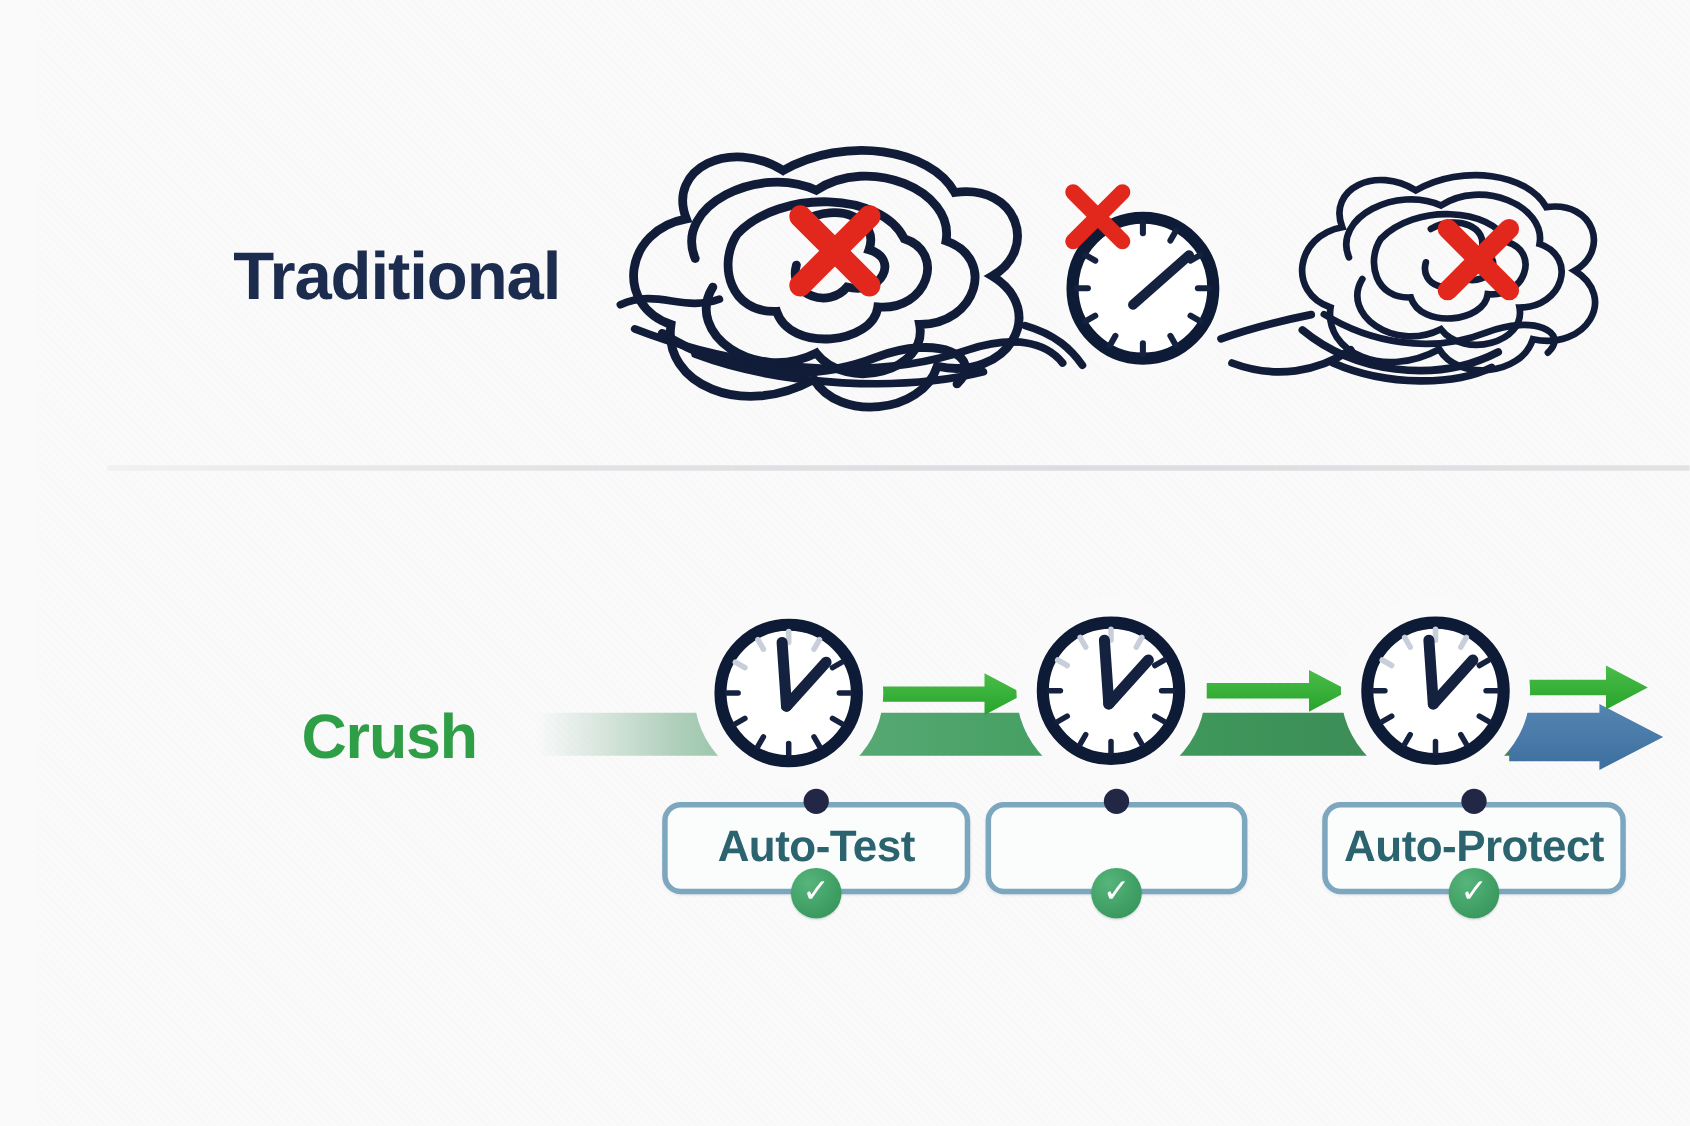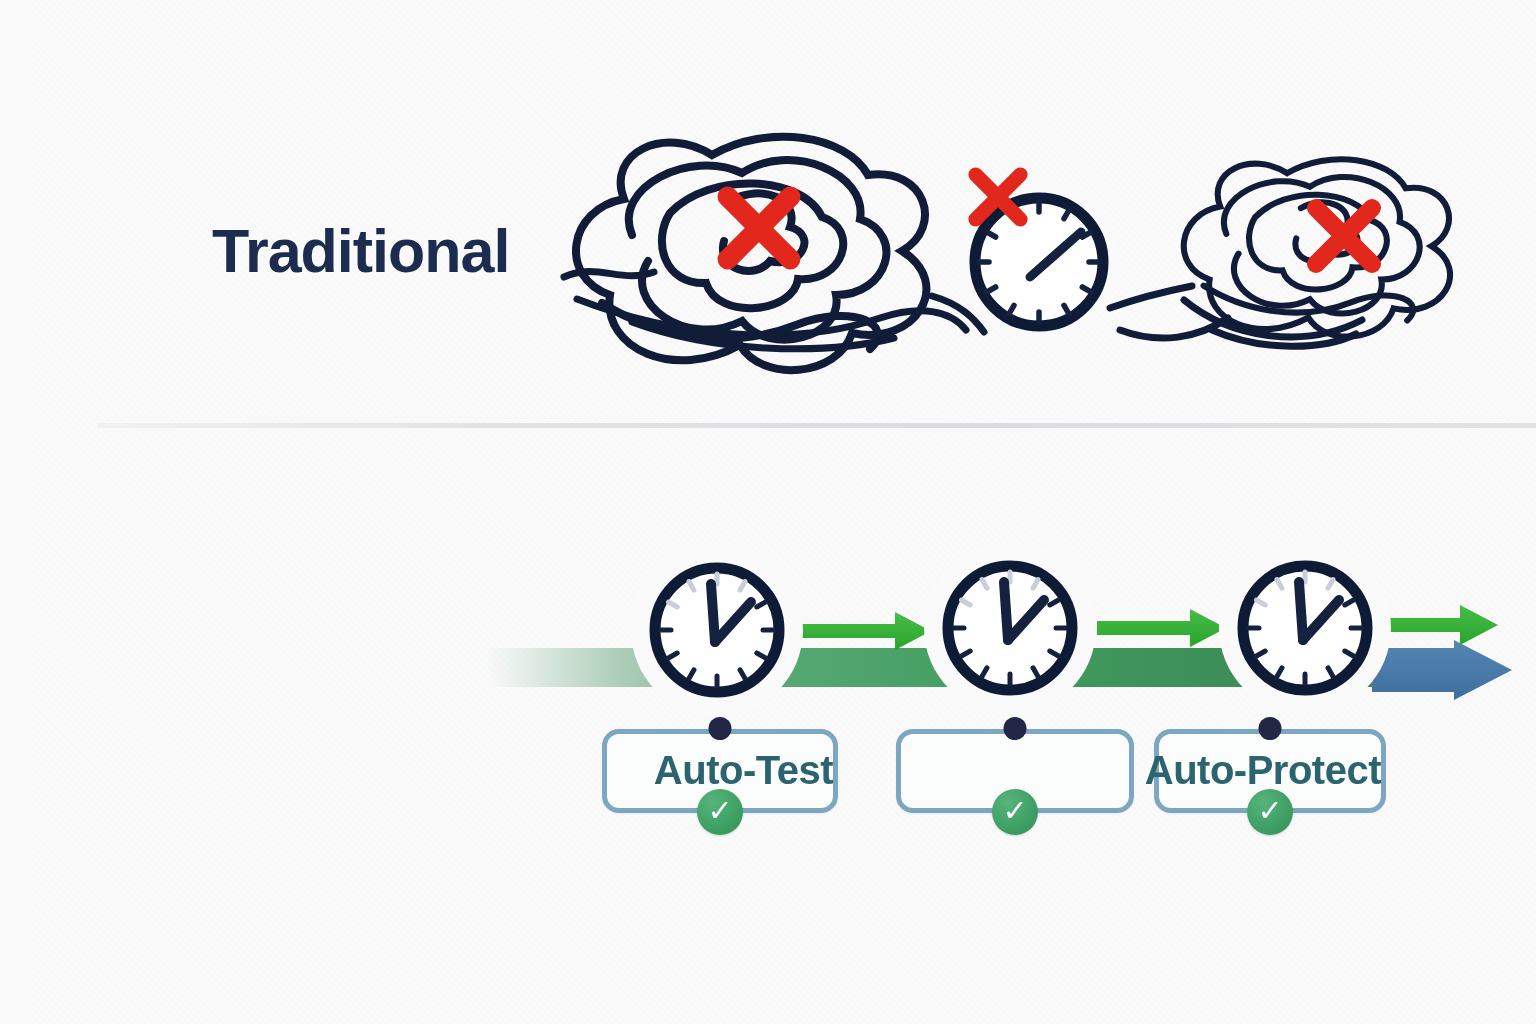--- a/index.html
+++ b/index.html
@@ -34,23 +34,23 @@
   .step-card{
     position:absolute;top:729px;height:84px;box-sizing:border-box;
     background:#fbfdfd;border:5px solid #7ca7bf;border-radius:17px;
     display:flex;align-items:center;justify-content:center;
     box-shadow:0 1px 2px rgba(40,70,90,0.08);
   }
   .step-card .card-label{
     font-size:40px;font-weight:700;color:#2b636e;letter-spacing:-0.5px;
     white-space:nowrap;padding-bottom:2px;
   }
-  .card-auto-test{left:570px;width:236px;justify-content:flex-end;}
+  .card-auto-test{left:570px;width:280px;}
   .card-auto-scale{left:864px;width:238px;}
-  .card-auto-protect{left:1122px;width:232px;justify-content:flex-end;}
+  .card-auto-protect{left:1170px;width:276px;}
 
   .connector-dot{
     position:absolute;left:50%;top:-17px;transform:translateX(-50%);
     width:23px;height:23px;border-radius:50%;background:#232746;
   }
   .check-badge{
     position:absolute;left:50%;bottom:-27px;transform:translateX(-50%);
     width:46px;height:46px;border-radius:50%;
     background:radial-gradient(circle at 35% 30%, #57b57c 0%, #3e9e63 60%, #35905a 100%);
     display:flex;align-items:center;justify-content:center;
@@ -177,20 +177,21 @@
       <use href="#clockBottom" transform="translate(685,630)"></use>
       <use href="#clockBottom" transform="translate(978,628)"></use>
       <use href="#clockBottom" transform="translate(1273,628)"></use>
     </g>
   </svg>
 
   <div class="row-label label-traditional">Traditional</div>
 
   <div class="divider"></div>
 
+  <div class="row-label label-crush">Crush</div>
 
   <div class="step-card card-auto-test">
     <span class="connector-dot"></span>
     <span class="card-label">Auto-Test</span>
     <span class="check-badge">
       <span class="check-glyph">✓</span>
     </span>
   </div>
 
   <div class="step-card card-auto-scale">

